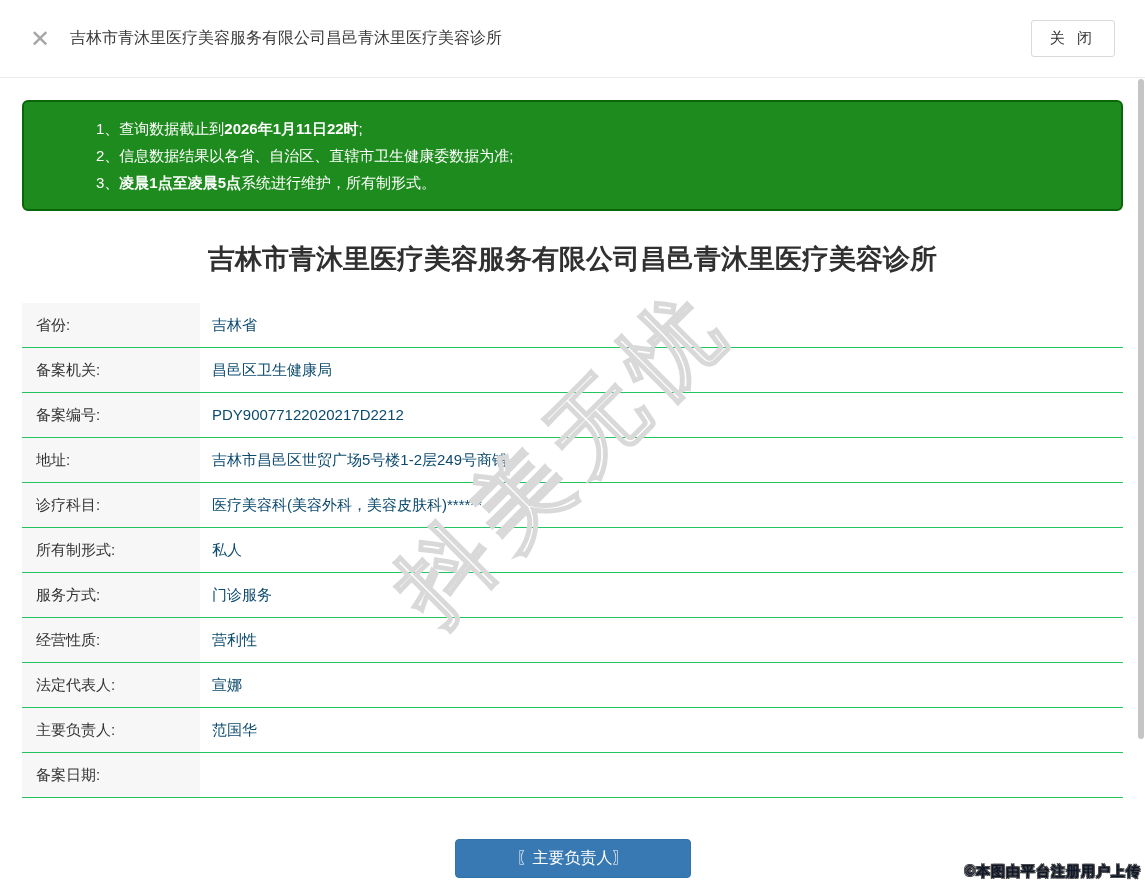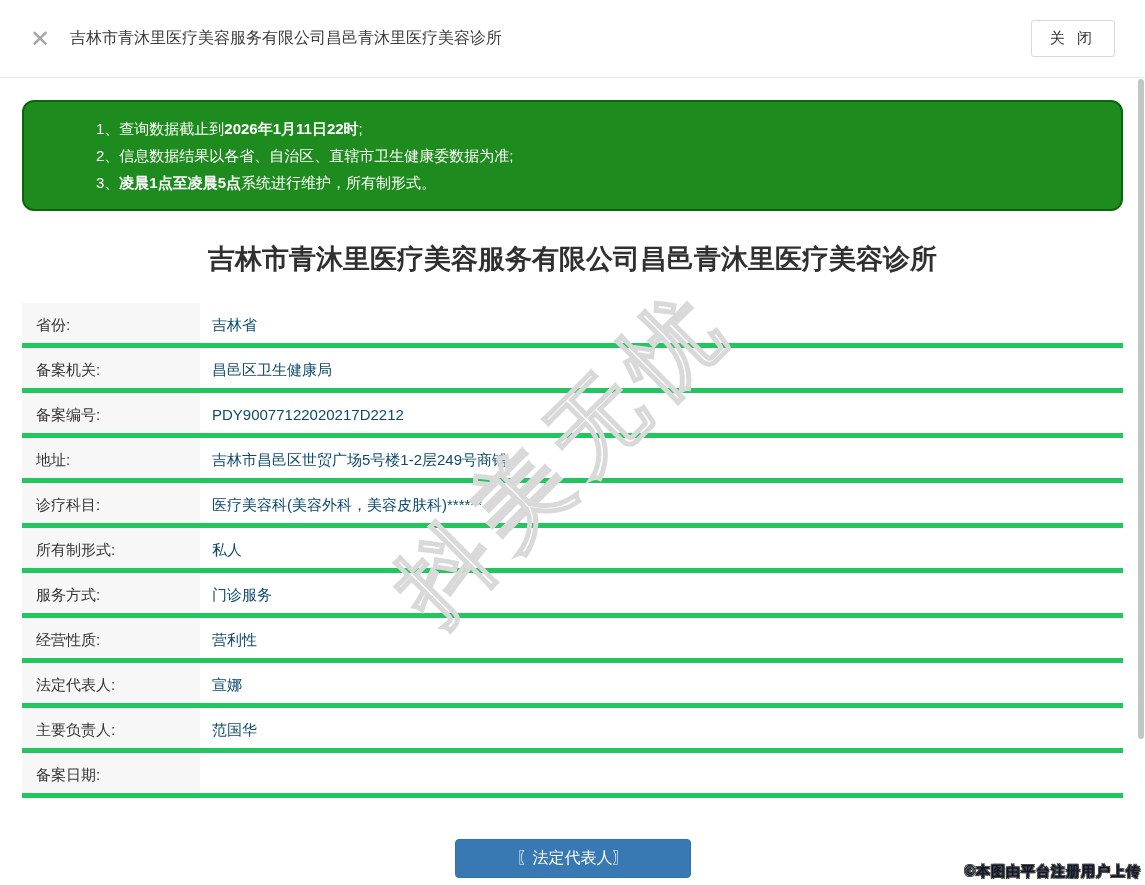--- a/index.html
+++ b/index.html
@@ -44,21 +44,21 @@
     cursor: pointer;
     font-family: inherit;
     margin-left: 24px;
   }
 
   
   .notice {
     margin: 22px 22px 0 22px;
     background: #1e8b1e;
     border: 2px solid #0a660a;
-    border-radius: 12px;
+    border-radius: 6px;
     padding: 13px 20px 13px 72px;
     color: #ffffff;
     font-size: 15px;
   }
   .notice .notice-line { line-height: 27px; }
   .notice .seg-bold { font-weight: bold; }
 
   
   .main-title {
     margin-top: 30px;
@@ -68,21 +68,21 @@
     color: #303030;
   }
 
   
   .info-table {
     margin: 26px 22px 0 22px;
   }
   .info-row {
     display: flex;
     height: 45px;
-    border-bottom: 5px solid #22c55e;
+    border-bottom: 1px solid #22c55e;
   }
   .info-row .cell-label {
     width: 178px;
     background: #f7f7f7;
     padding-left: 14px;
     line-height: 44px;
     font-size: 15px;
     color: #333333;
   }
   .info-row .cell-value {
@@ -218,20 +218,20 @@
   <div class="info-row">
     <div class="cell-label">主要负责人:</div>
     <div class="cell-value">范国华</div>
   </div>
   <div class="info-row">
     <div class="cell-label">备案日期:</div>
   </div>
 </div>
 
 <div class="bottom-area">
-  <button class="window-close-btn">〖法定代表人〗</button>
+  <button class="window-close-btn">〖主要负责人〗</button>
 </div>
 
 <div class="watermark">抖美无忧</div>
 
 <div class="copyright">©本图由平台注册用户上传</div>
 
 <div class="scrollbar-thumb"></div>
 
 </body></html>

